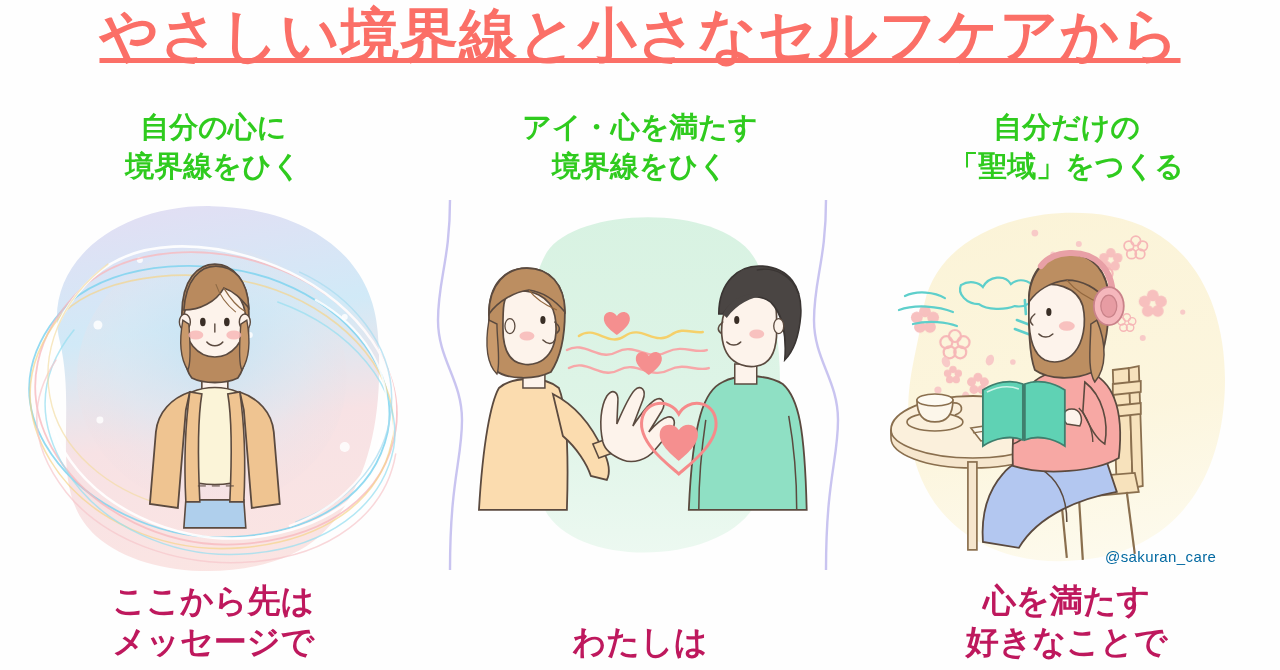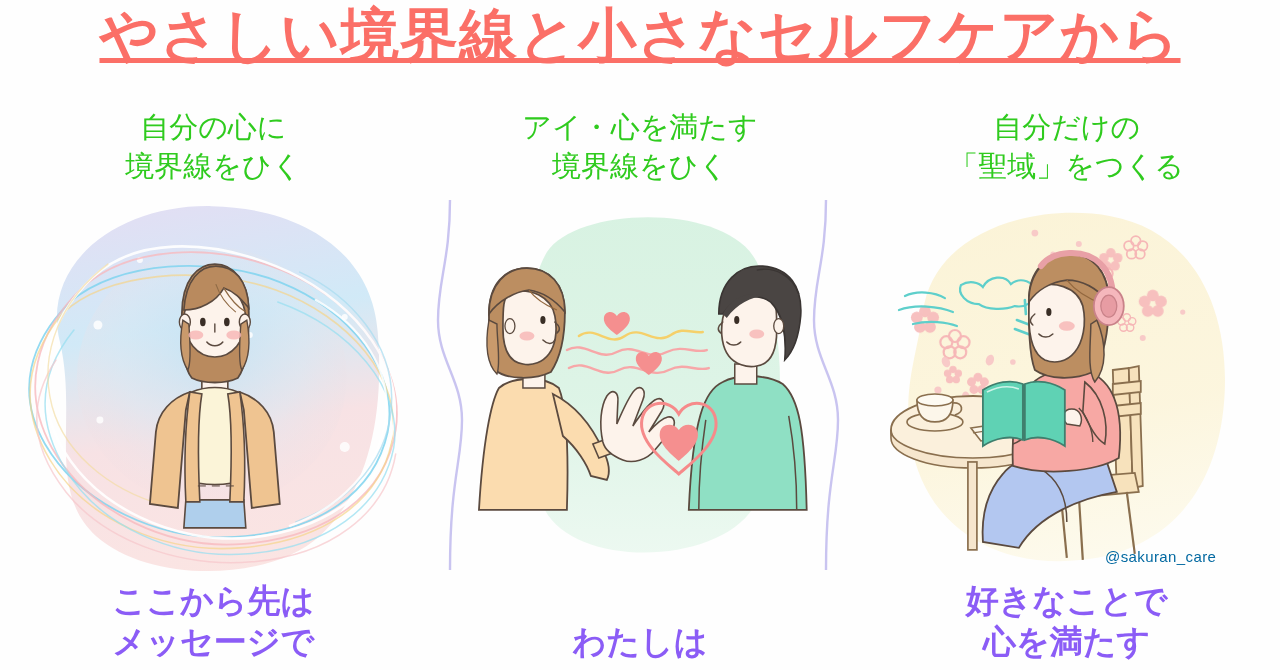--- a/index.html
+++ b/index.html
@@ -52,37 +52,37 @@
     height: 100%;
   }
 
   .col-heading {
     position: absolute;
     top: 8px;
     left: 0;
     width: 100%;
     text-align: center;
     font-size: 29px;
-    font-weight: normal;
+    font-weight: bold;
     color: #2FCB1E;
     line-height: 1.35;
     z-index: 6;
     white-space: nowrap;
   }
   .col-heading .ln { display: block; }
 
   .col-caption {
     position: absolute;
     bottom: 8px;
     left: 0;
     width: 100%;
     text-align: center;
     font-size: 33px;
     font-weight: bold;
-    color: #8b5cf6;
+    color: #be185d;
     line-height: 1.25;
     z-index: 6;
     white-space: nowrap;
   }
   .col-caption .ln { display: block; }
 
   .illus {
     position: absolute;
     top: 92px;
     left: 0;
@@ -523,22 +523,22 @@
             <g>
               <path d="M188 74 C200 58 232 56 248 72 C256 80 260 92 260 104" fill="none" stroke="#E8A0A6" stroke-width="6" stroke-linecap="round"></path>
               <ellipse cx="256" cy="114" rx="15" ry="19" fill="#F5B7BC" stroke="#C98289" stroke-width="1.8"></ellipse>
               <ellipse cx="256" cy="114" rx="8" ry="11" fill="#E79CA3" stroke="#C98289" stroke-width="1.3"></ellipse>
             </g>
           </g>
         </svg>
       </div>
 
       <div class="col-caption">
+        <span class="ln">心を満たす</span>
         <span class="ln">好きなことで</span>
-        <span class="ln">心を満たす</span>
       </div>
     </div>
   </div>
 
   <div class="divider d1">
     <svg viewBox="0 0 40 370" xmlns="http://www.w3.org/2000/svg" preserveAspectRatio="none">
       <path d="M20 0 C20 60 8 80 8 120 C8 160 32 180 32 220 C32 260 20 280 20 370" fill="none" stroke="#C9C4F0" stroke-width="2.4" stroke-linecap="round"></path>
     </svg>
   </div>
   <div class="divider d2">

